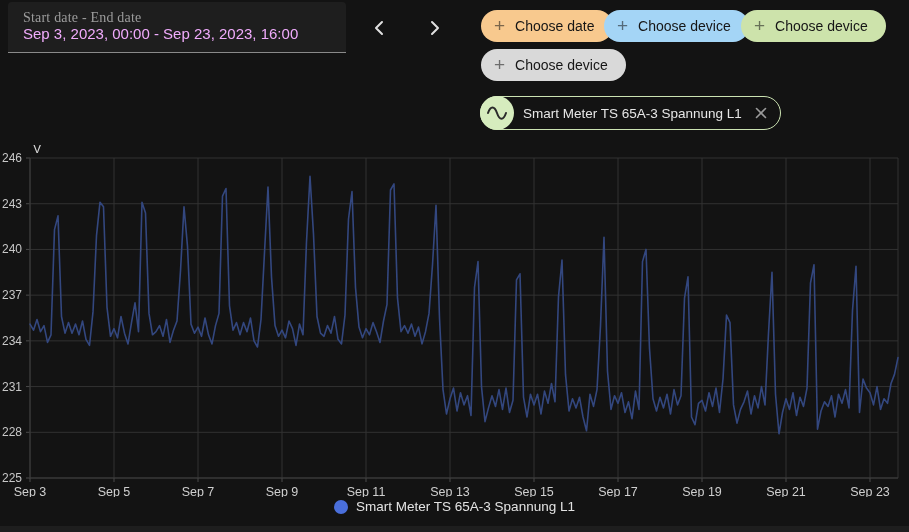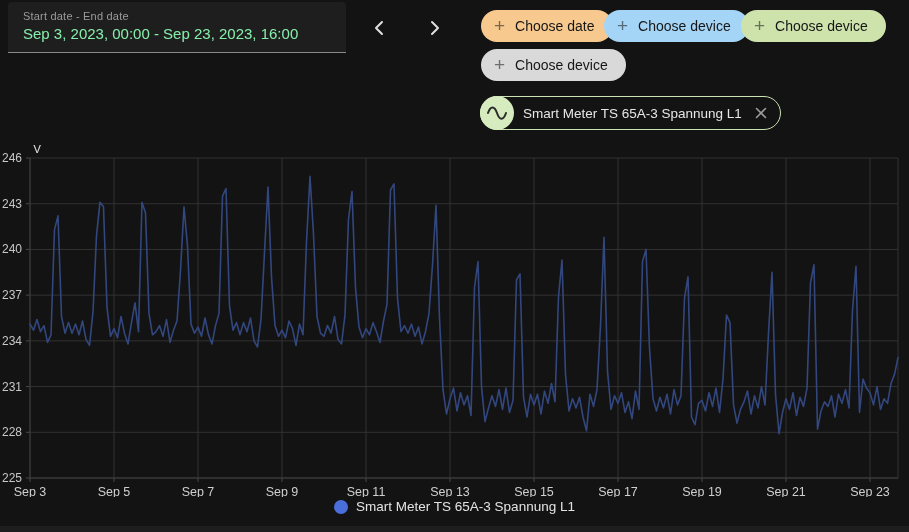--- a/index.html
+++ b/index.html
@@ -2,22 +2,22 @@
 <html><head>
 <meta charset="utf-8">
 <style>
   html,body{margin:0;padding:0;background:#131313;}
   #app{position:relative;width:909px;height:532px;background:#131313;overflow:hidden;
        font-family:"Liberation Sans",sans-serif;-webkit-font-smoothing:antialiased;}
 
   
   .datebox{position:absolute;left:8px;top:2px;width:338px;height:50px;background:#1e1e1e;
            border-bottom:1px solid #8a8a8a;border-radius:4px 4px 0 0;cursor:pointer;}
-  .datebox-label{position:absolute;left:15px;top:8px;font-size:11px;color:#9c9c9c;letter-spacing:.2px;}
-  .datebox-value{position:absolute;left:15px;top:23px;font-size:15px;color:#86efac;}
+  .datebox-label{position:absolute;left:15px;top:8px;font-size:14px;color:#9c9c9c;letter-spacing:.2px;font-family:Liberation Serif, serif;}
+  .datebox-value{position:absolute;left:15px;top:23px;font-size:15px;color:#f0abfc;}
 
   
   .nav-btn{position:absolute;top:12px;width:32px;height:32px;background:transparent;border:none;
            display:flex;align-items:center;justify-content:center;cursor:pointer;padding:0;}
   .nav-btn.prev{left:362px;} .nav-btn.next{left:419px;}
   .nav-btn svg{stroke:#e0e0e0;stroke-width:2;fill:none;stroke-linecap:round;stroke-linejoin:round;}
 
   
   .filter-btn{position:absolute;height:32px;border:none;border-radius:16px;display:flex;
               align-items:center;gap:10px;padding:0 18px 0 13px;font-family:inherit;

